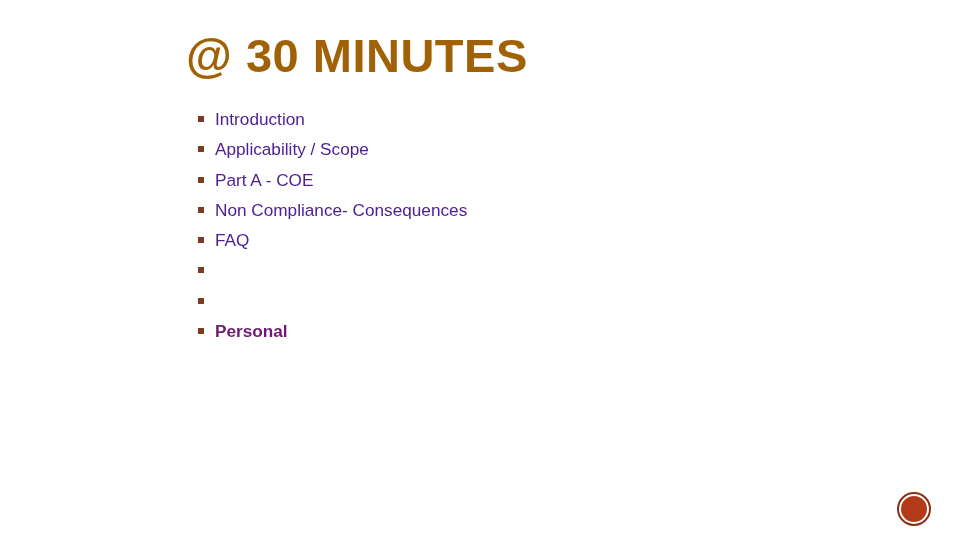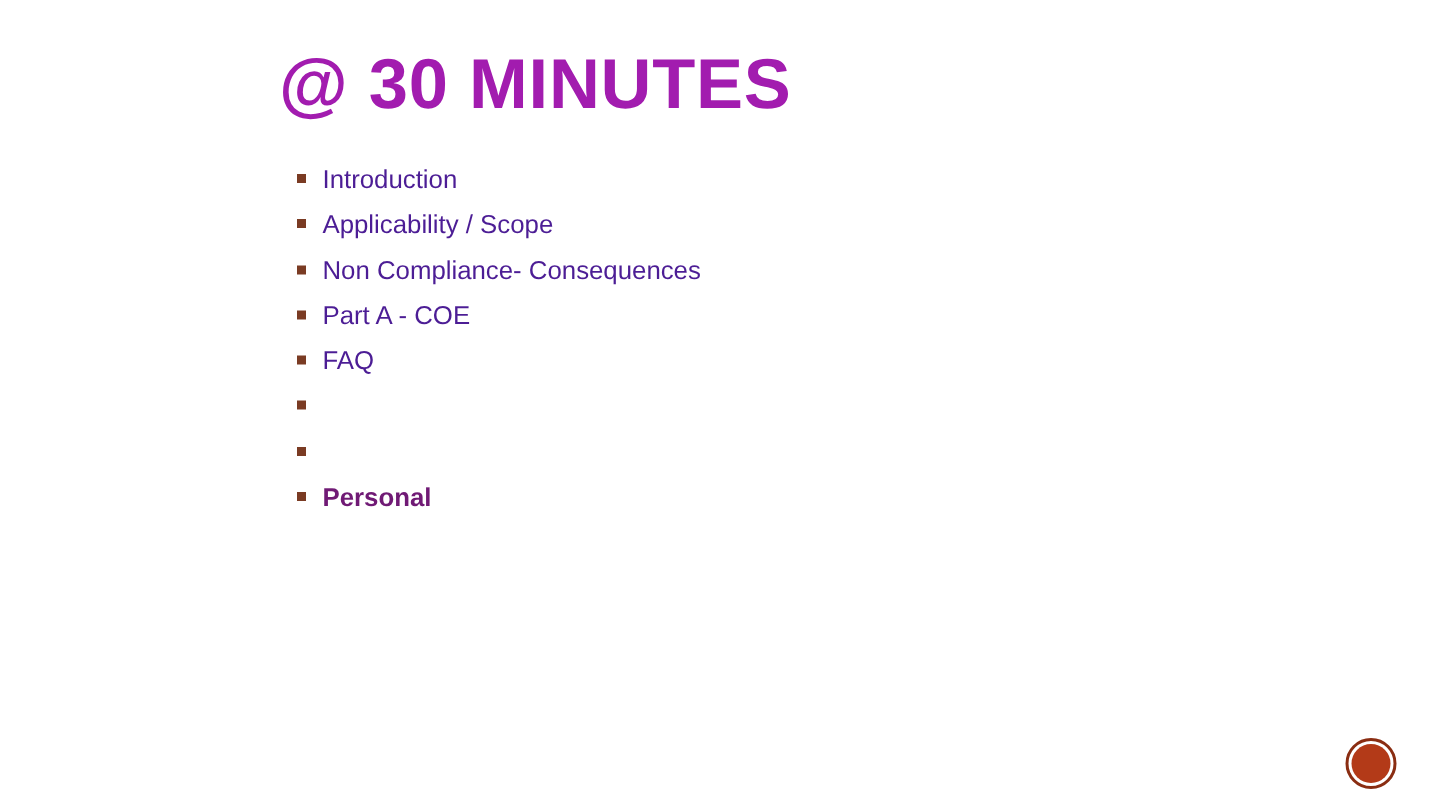--- a/index.html
+++ b/index.html
@@ -26,21 +26,21 @@
 
   
   .slide-title {
     position: absolute;
     left: 186px;
     top: 28px;
     width: 700px;
     font-size: 47px;
     line-height: 56px;
     font-weight: bold;
-    color: #a21caf;
+    color: #a16207;
     letter-spacing: 0.5px;
     white-space: nowrap;
     font-family: "Liberation Sans", sans-serif;
   }
 
   
   .agenda-list {
     position: absolute;
     left: 198px;
     top: 109px;
@@ -125,26 +125,26 @@
       <span class="agenda-label">Introduction</span>
     </li>
 
     <li class="agenda-item">
       <span class="bullet-square-icon"></span>
       <span class="agenda-label">Applicability / Scope</span>
     </li>
 
     <li class="agenda-item">
       <span class="bullet-square-icon"></span>
-      <span class="agenda-label">Non Compliance- Consequences</span>
+      <span class="agenda-label">Part A - COE</span>
     </li>
 
     <li class="agenda-item">
       <span class="bullet-square-icon"></span>
-      <span class="agenda-label">Part A - COE</span>
+      <span class="agenda-label">Non Compliance- Consequences</span>
     </li>
 
     <li class="agenda-item">
       <span class="bullet-square-icon"></span>
       <span class="agenda-label">FAQ</span>
     </li>
 
     <li class="agenda-item">
       <span class="bullet-square-icon"></span>
     </li>

